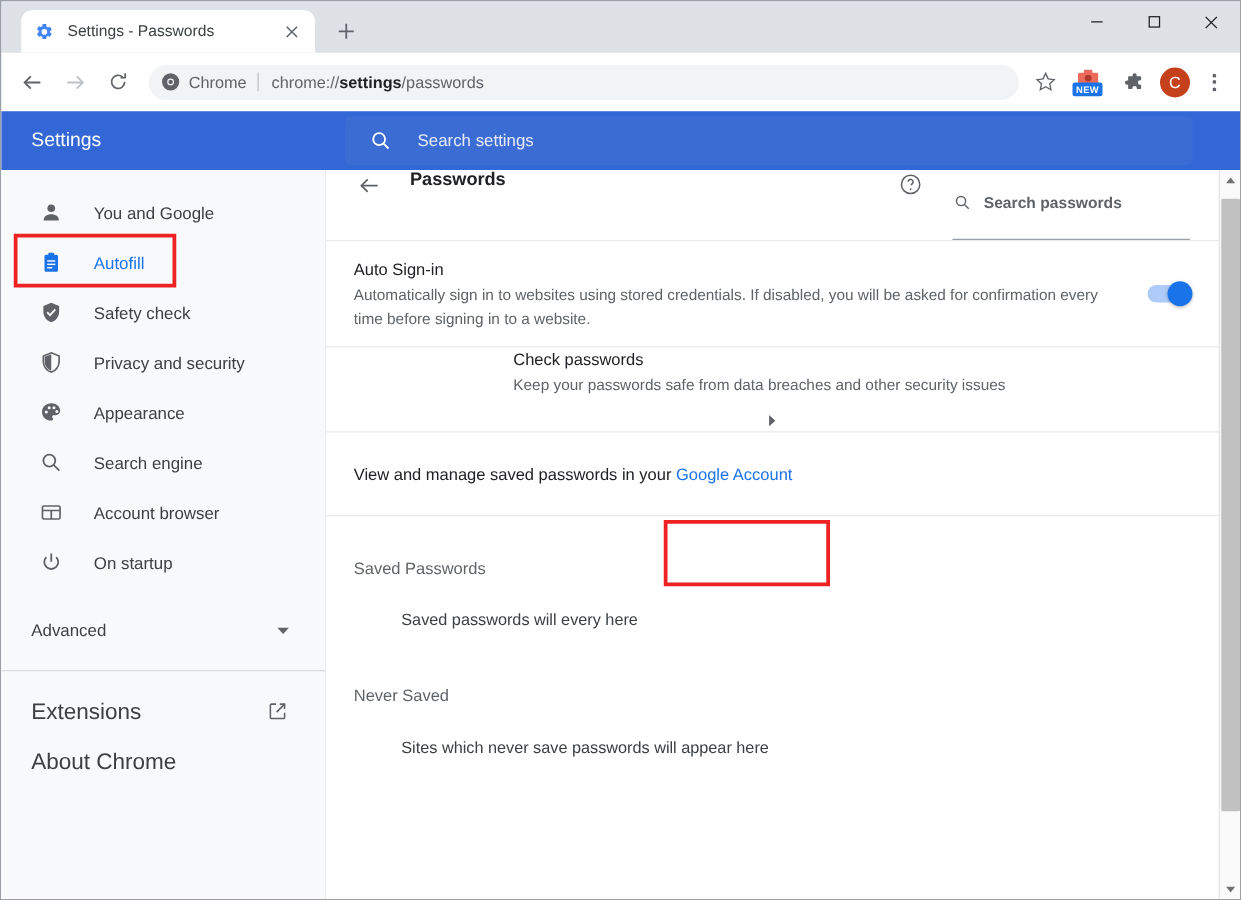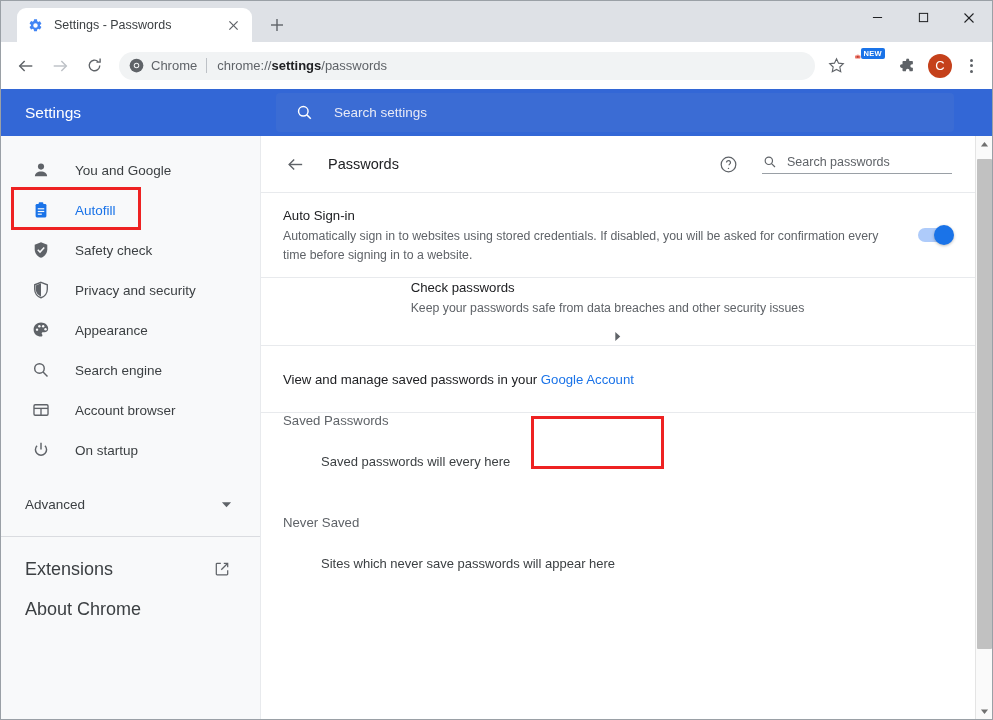--- a/index.html
+++ b/index.html
@@ -134,22 +134,22 @@
     width: 28px; height: 30px;
     display: flex; align-items: center; justify-content: center;
     color: #5f6368;
     position: relative;
     flex: 0 0 28px;
     margin: 0 3px;
   }
   .newbadge-wrap {
     position: relative;
     width: 30px; height: 32px;
-    display: flex; flex-direction: row;
-    align-items: flex-start; justify-content: center;
+    display: flex; flex-direction: column;
+    align-items: center; justify-content: center;
     flex: 0 0 30px;
     margin: 0 4px;
   }
   .newbadge {
     font-size: 7.5px;
     font-weight: 700;
     color: #ffffff;
     background: #1a73e8;
     padding: 1px 3px;
     border-radius: 2px;
@@ -300,22 +300,22 @@
     overflow: hidden;
   }
   .content {
     padding: 0 0 0 0;
     height: 100%;
     position: relative;
   }
   .content-header {
     height: 56px;
     display: flex;
-    align-items: center;
     padding: 0 40px 0 22px;
+    font-weight: bold;
   }
   .back-arrow {
     width: 24px; height: 24px;
     display: flex; align-items: center; justify-content: center;
     color: #5f6368;
     flex: 0 0 24px;
     margin-right: 21px;
   }
   .content-title {
     font-size: 14.5px;
@@ -398,20 +398,21 @@
   }
   .view-line a {
     color: #1a73e8;
     text-decoration: none;
   }
 
   .section-head {
     font-size: 13.2px;
     color: #5f6368;
     padding: 0 22px;
+    margin-top: 34px;
   }
   .section-empty {
     font-size: 13px;
     color: #3c4043;
     padding-left: 60px;
     margin-top: 26px;
   }
 
   
   .scrollbar {

